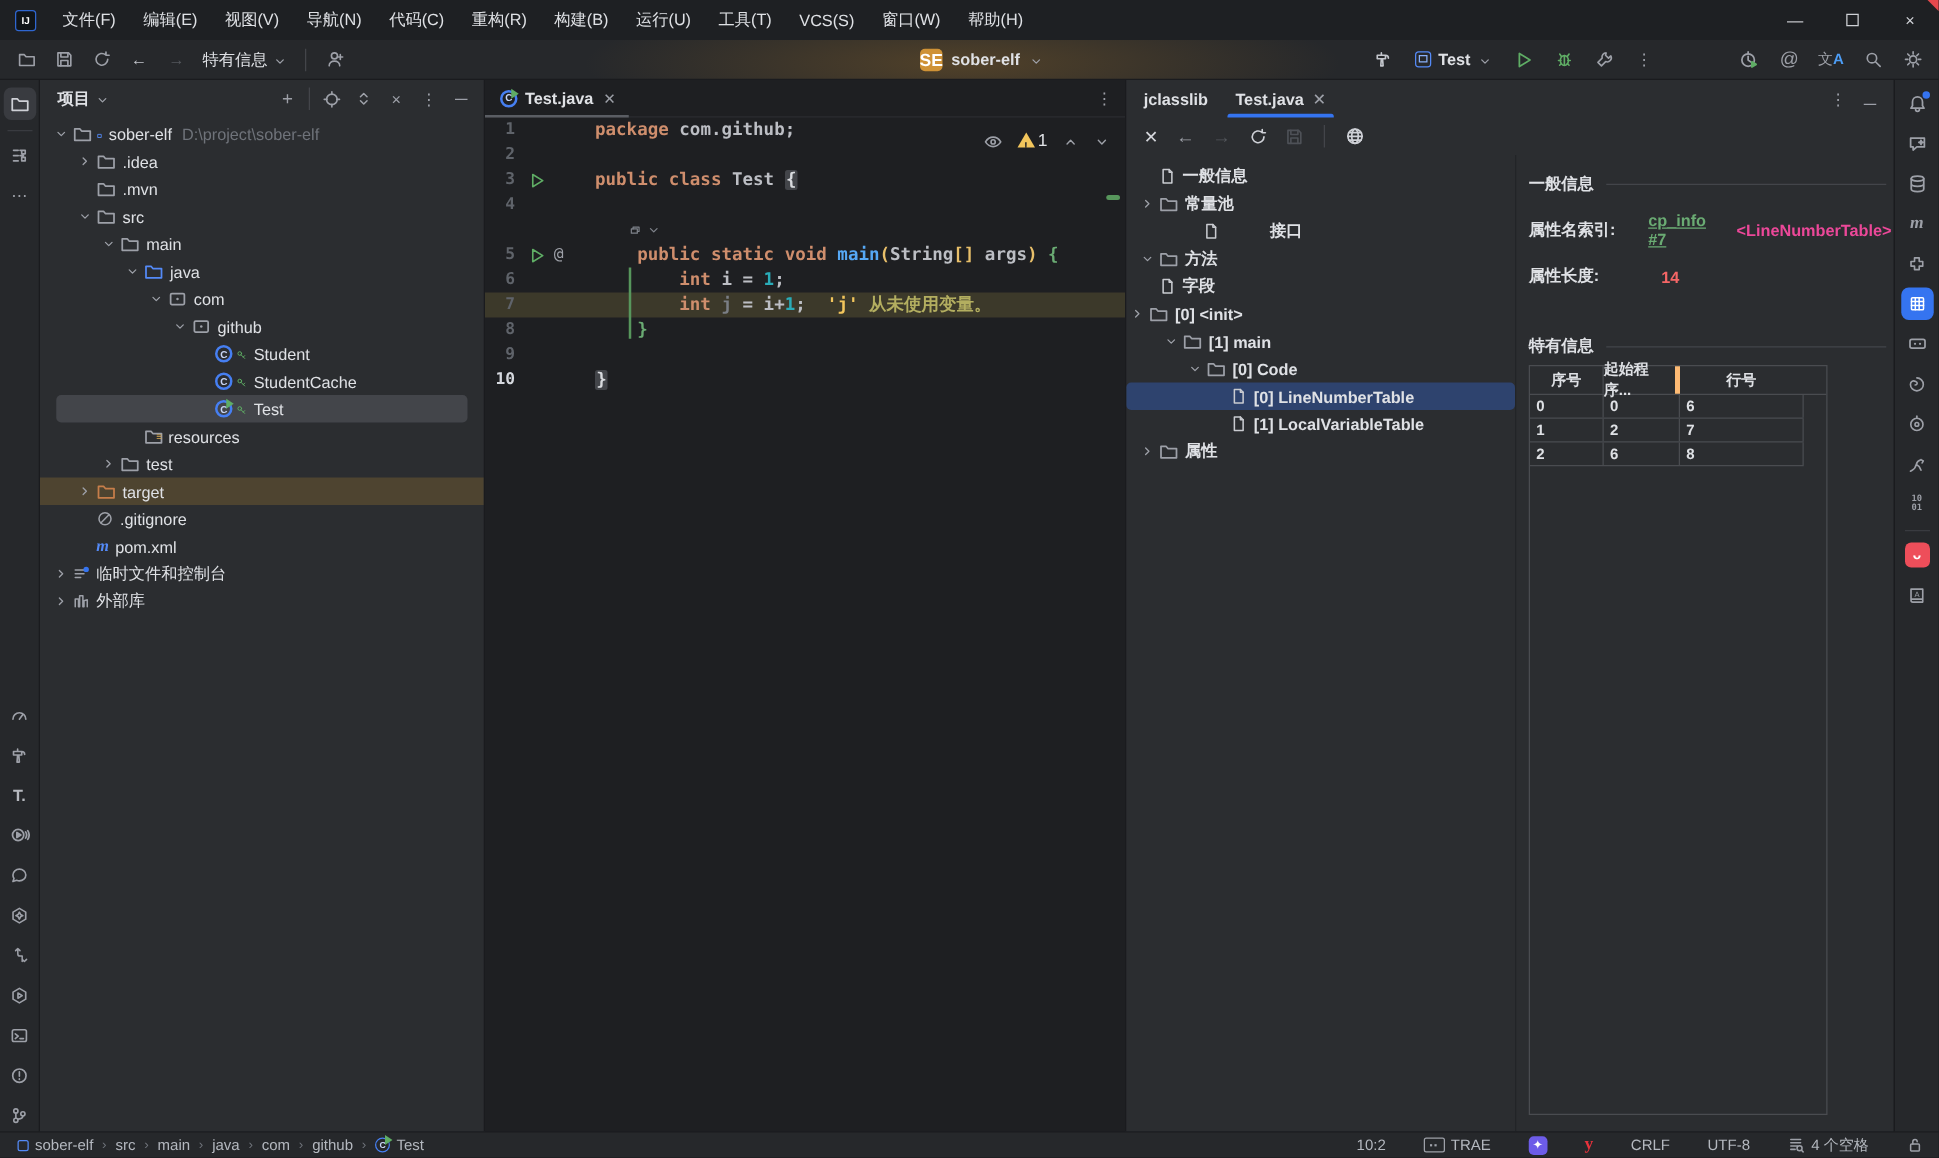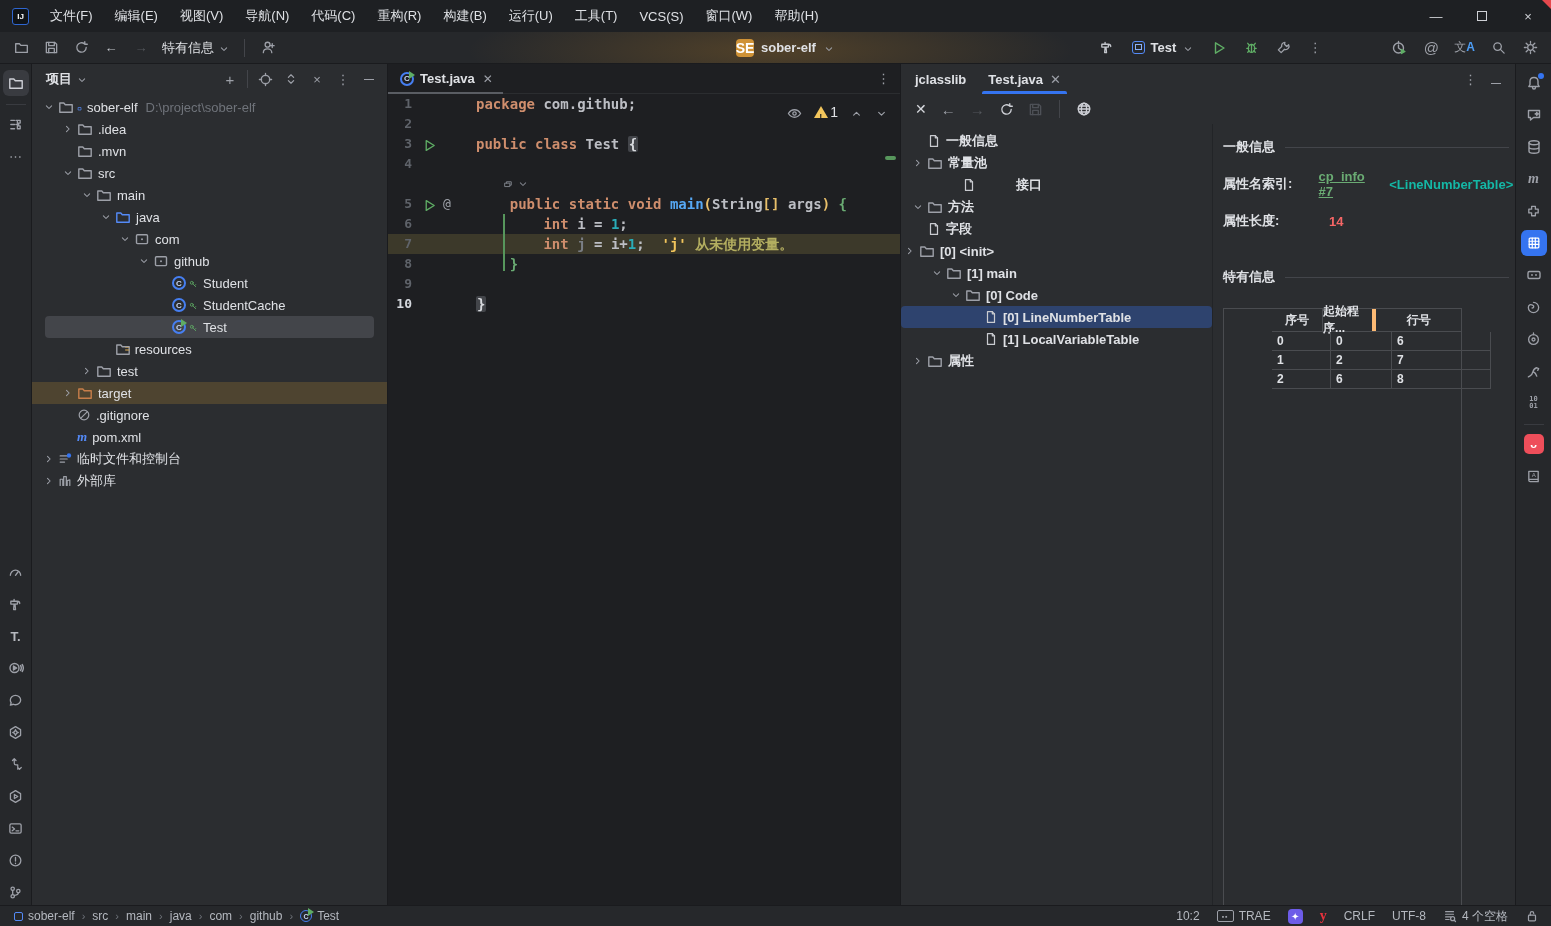--- a/index.html
+++ b/index.html
@@ -122,42 +122,42 @@
   #jc-toolbar { height:30px; display:flex; align-items:center; gap:14px; padding-left:14px; flex:none; }
   #jc-content { flex:1; display:flex; overflow:hidden; }
   #jc-tree { width:312px; flex:none; padding-top:6px; border-right:1px solid #222427; }
   #jc-tree .tree-row .lbl { font-weight:bold; }
   #jc-detail { flex:1; padding:8px 6px 0 10px; position:relative; }
   .sect-head { display:flex; align-items:center; gap:10px; font-weight:bold; margin-top:6px; }
   .sect-head .rule { flex:1; border-top:1px solid #43454a; margin-right:4px; }
   .kv { display:flex; align-items:center; margin-top:13px; }
   .kv .k { font-weight:bold; width:88px; }
   .kv .link { color:#6aab73; text-decoration:underline; margin-left:18px; font-weight:bold; }
-  .kv .type { color:#14b8a6; margin-left:14px; font-weight:bold; }
+  .kv .type { color:#ec4899; margin-left:14px; font-weight:bold; }
   .kv .val { color:#f56666; margin-left:18px; font-weight:bold; }
-  #jc-table { margin-top:22px; width:239px; height:600px; border:1px solid #4a4c50; font-size:12px; position:relative;padding-left:48px; }
+  #jc-table { margin-top:6px; width:239px; height:600px; border:1px solid #4a4c50; font-size:12px; position:relative; }
   .jt-head { display:flex; height:23px; border-bottom:1px solid #4a4c50; font-weight:bold; }
   .jt-hcell { display:flex; align-items:center; justify-content:center; }
   .jt-hcell:nth-child(1) { width:59px; border-right:1px solid #4a4c50; }
   .jt-hcell:nth-child(2) { width:61px; border-right:4px solid #fdba74; }
   .jt-hcell:nth-child(3) { width:98px; }
   .jt-row { display:flex; height:19px; width:219px; border-bottom:1px solid #4a4c50; font-weight:bold; }
   .jt-cell { display:flex; align-items:center; padding-left:5px; }
   .jt-cell:nth-child(1) { width:59px; border-right:1px solid #4a4c50; }
   .jt-cell:nth-child(2) { width:61px; border-right:1px solid #4a4c50; }
   .jt-cell:nth-child(3) { width:99px; border-right:1px solid #4a4c50; }
 
   
   #statusbar { height:21px; background:#26282b; border-top:1px solid #1a1b1e; display:flex; align-items:center;
                font-size:12px; color:#b4b8bf; padding:0 12px 0 14px; }
   .crumbs { display:flex; align-items:center; gap:7px; }
   .crumb { display:flex; align-items:center; gap:5px; }
   .crumb-sep { color:#6f737a; font-size:11px; }
   .mod-ic { width:9px; height:9px; border:1.4px solid #548af7; border-radius:2px; display:inline-block; }
-  .sb-right { margin-left:auto; display:flex; align-items:center; gap:17px; }
+  .sb-right { margin-left:auto; display:flex; align-items:center; gap:30px; }
   .sb-item { display:flex; align-items:center; gap:5px; }
   .trae-card { width:17px; height:12px; border:1.4px solid #9da0a8; border-radius:2px; display:flex;
                align-items:center; justify-content:center; color:#9da0a8; font-size:7px; letter-spacing:1px; }
   .purple-ic { width:15px; height:15px; border-radius:4px; background:#6d5ce8; color:#fff; font-size:10px;
                display:flex; align-items:center; justify-content:center; }
   .red-y { color:#e8323c; font-weight:bold; font-size:14px; font-family:"Liberation Serif",serif; }
 </style>
 </head>
 <body>
 

